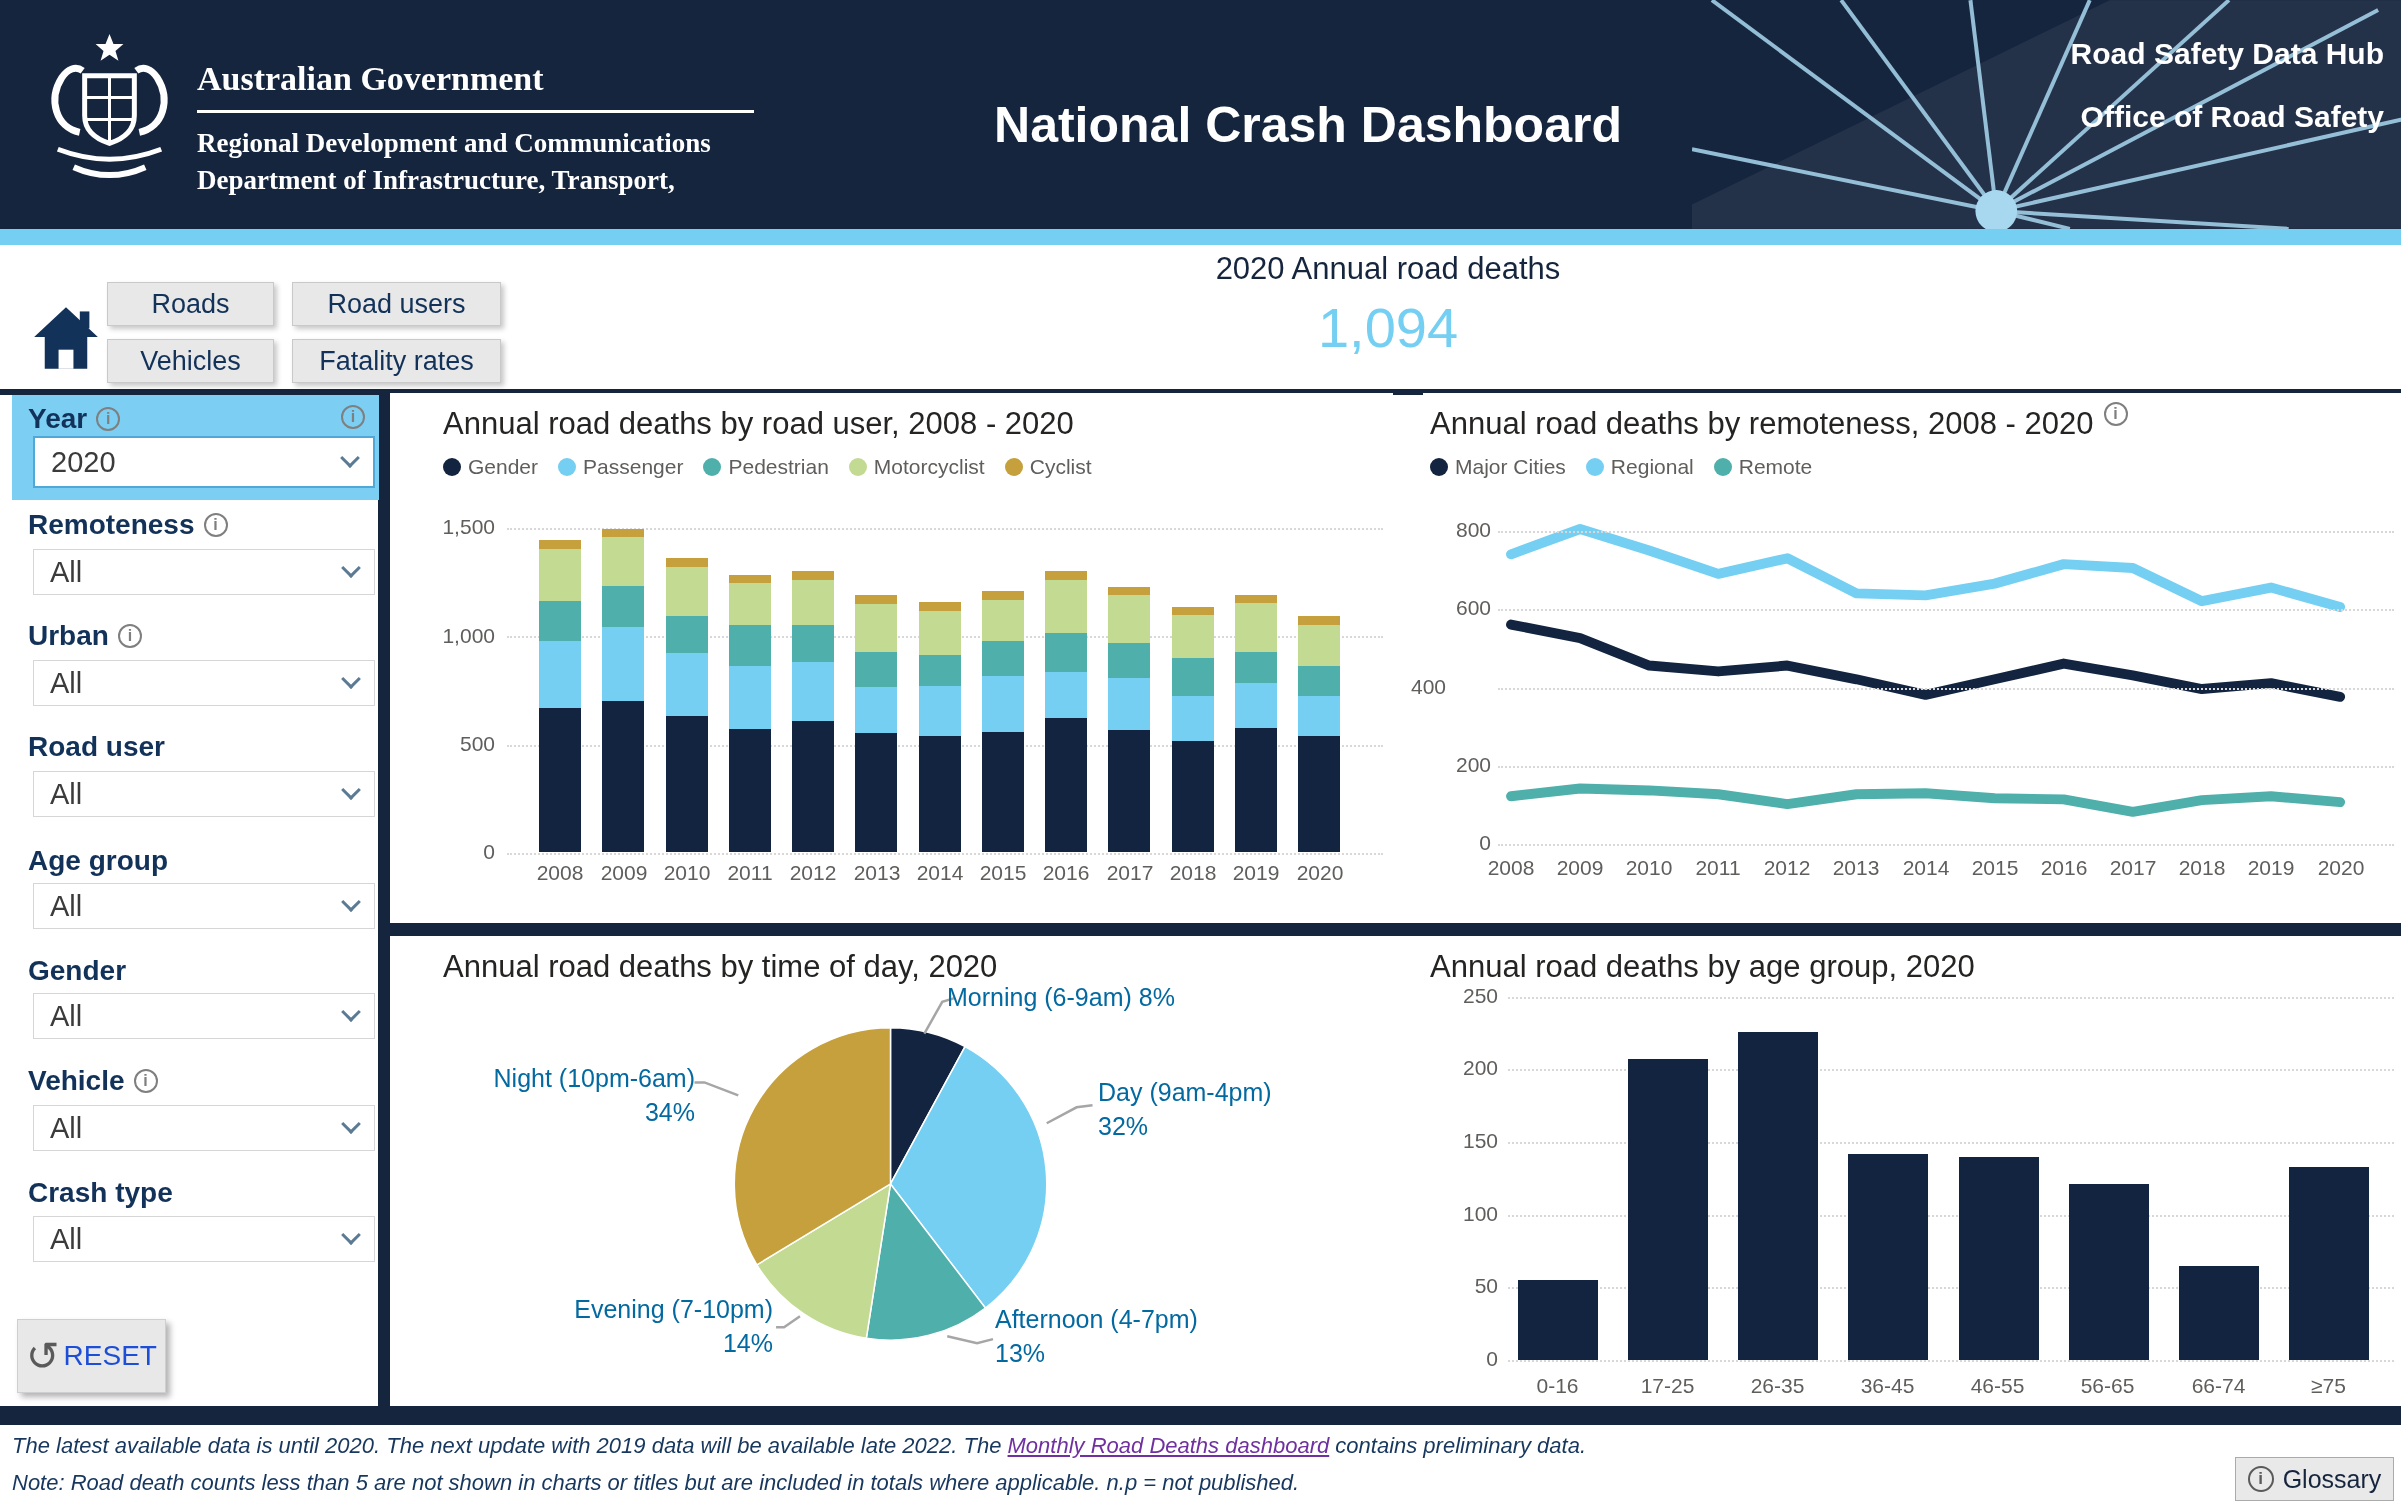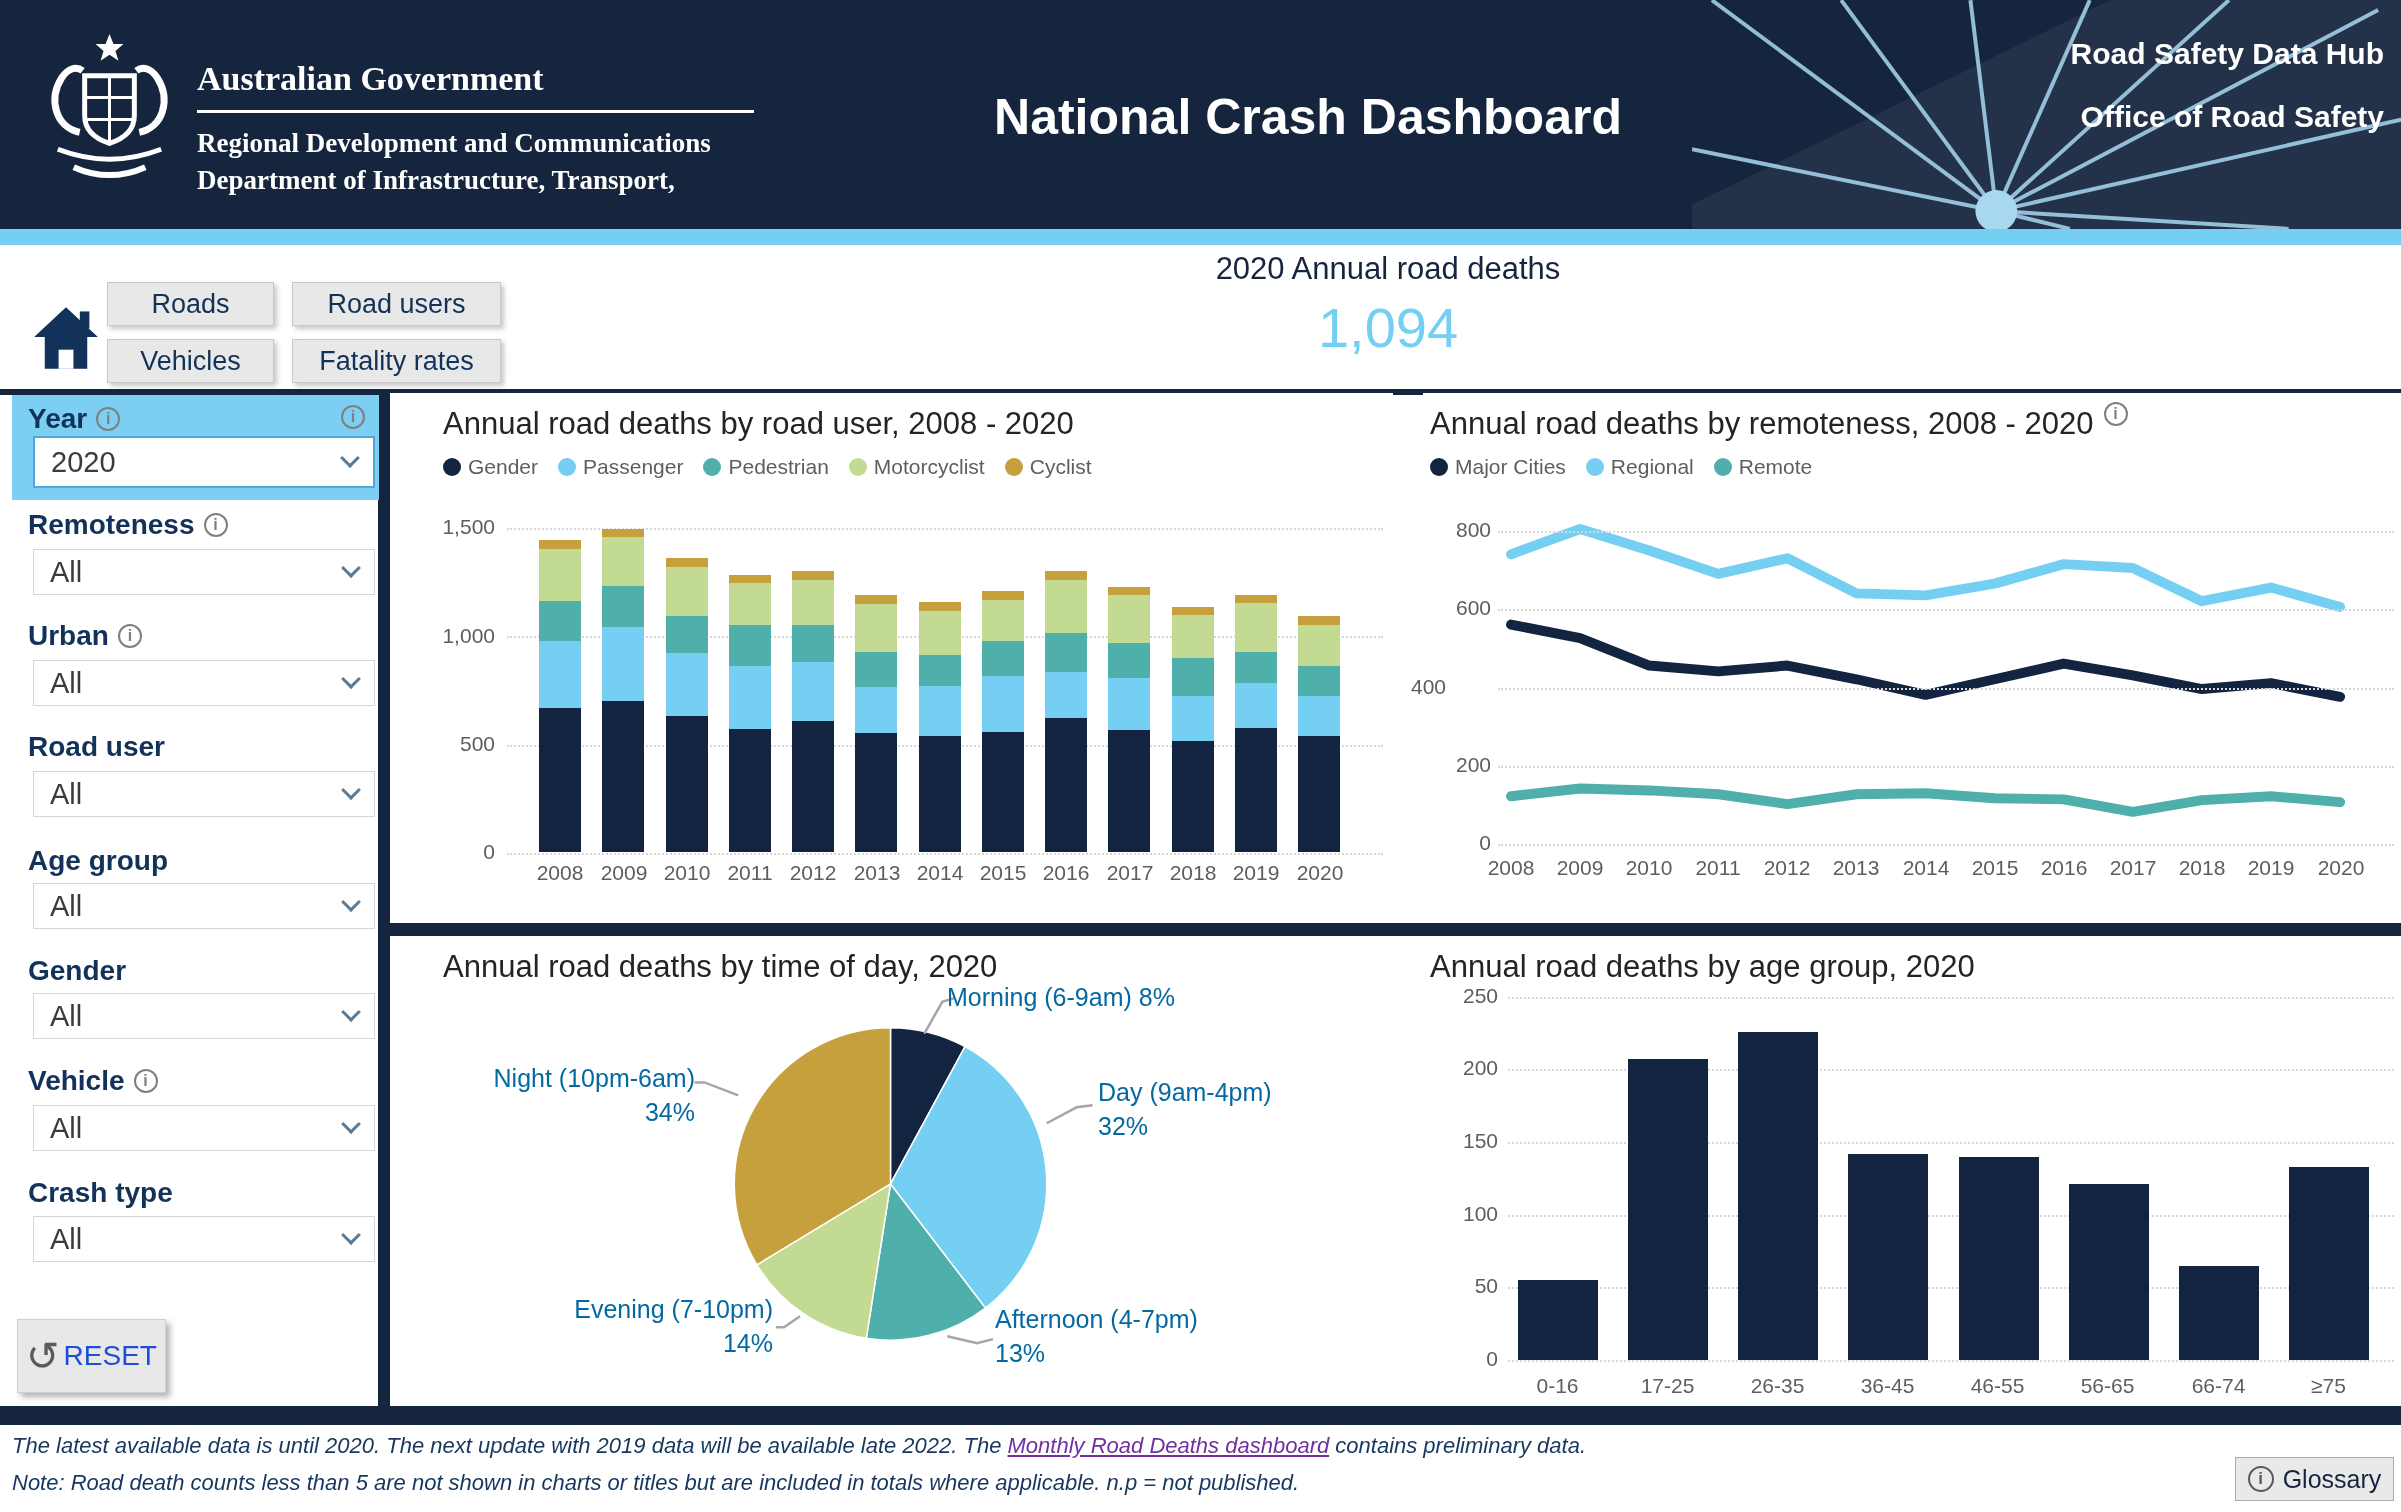--- a/index.html
+++ b/index.html
@@ -6,21 +6,21 @@
   html,body { width:2402px; height:1512px; }
   body { position:relative; font-family:"Liberation Sans", sans-serif; background:#ffffff; overflow:hidden; }
 
   
   .header { position:absolute; left:0; top:0; width:2402px; height:229px; background:#16253E; overflow:hidden; }
   .crest { position:absolute; left:30px; top:28px; }
   .gov-block { position:absolute; left:197px; top:60px; color:#fff; }
   .gov-name { font-family:"Liberation Serif", serif; font-weight:bold; font-size:34px; }
   .gov-rule { width:557px; height:3px; background:#fff; margin:12px 0 12px 0; }
   .dept-line { font-family:"Liberation Serif", serif; font-weight:bold; font-size:27px; line-height:37px; }
-  .main-title { position:absolute; left:930px; top:88px; width:756px; text-align:center; color:#fff; font-size:50px; font-weight:bold; }
+  .main-title { position:absolute; left:930px; top:96px; width:756px; text-align:center; color:#fff; font-size:50px; font-weight:bold; }
   .header-right { position:absolute; right:18px; top:22px; text-align:right; color:#fff; font-weight:bold; font-size:30px; line-height:63px; z-index:3; }
   .starburst { position:absolute; right:0; top:0; z-index:1; }
 
   .strip { position:absolute; left:0; top:229px; width:2402px; height:16px; background:#74CFF2; }
 
   
   .home-icon { position:absolute; left:32px; top:297px; cursor:pointer; }
   .nav-grid { position:absolute; left:107px; top:282px; display:grid; grid-template-columns:167px 209px; grid-auto-rows:44px; column-gap:18px; row-gap:13px; }
   .nav-btn { background:#E8E8E8; border:1px solid #C9C9C9; box-shadow:3px 3px 5px rgba(0,0,0,0.22); color:#12325A; font-size:27px; font-family:"Liberation Sans",sans-serif; cursor:pointer; display:flex; align-items:center; justify-content:center; }
   .kpi { position:absolute; left:1030px; top:251px; width:716px; text-align:center; }

